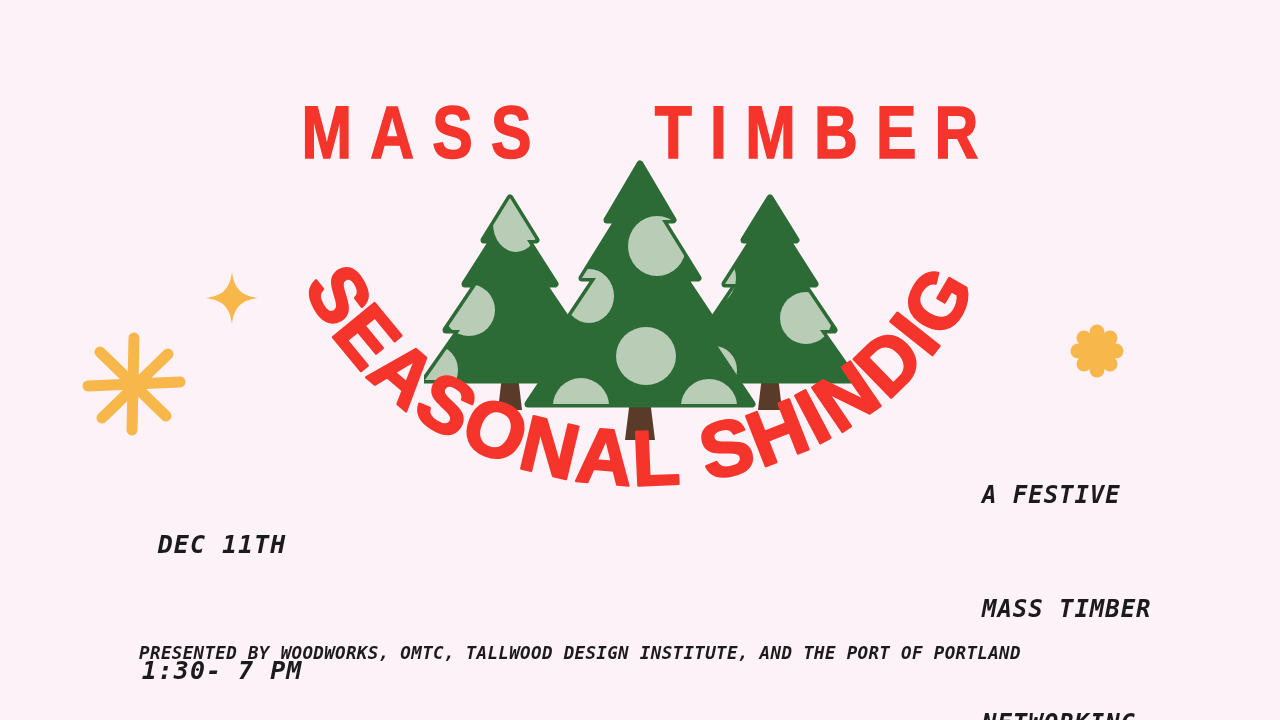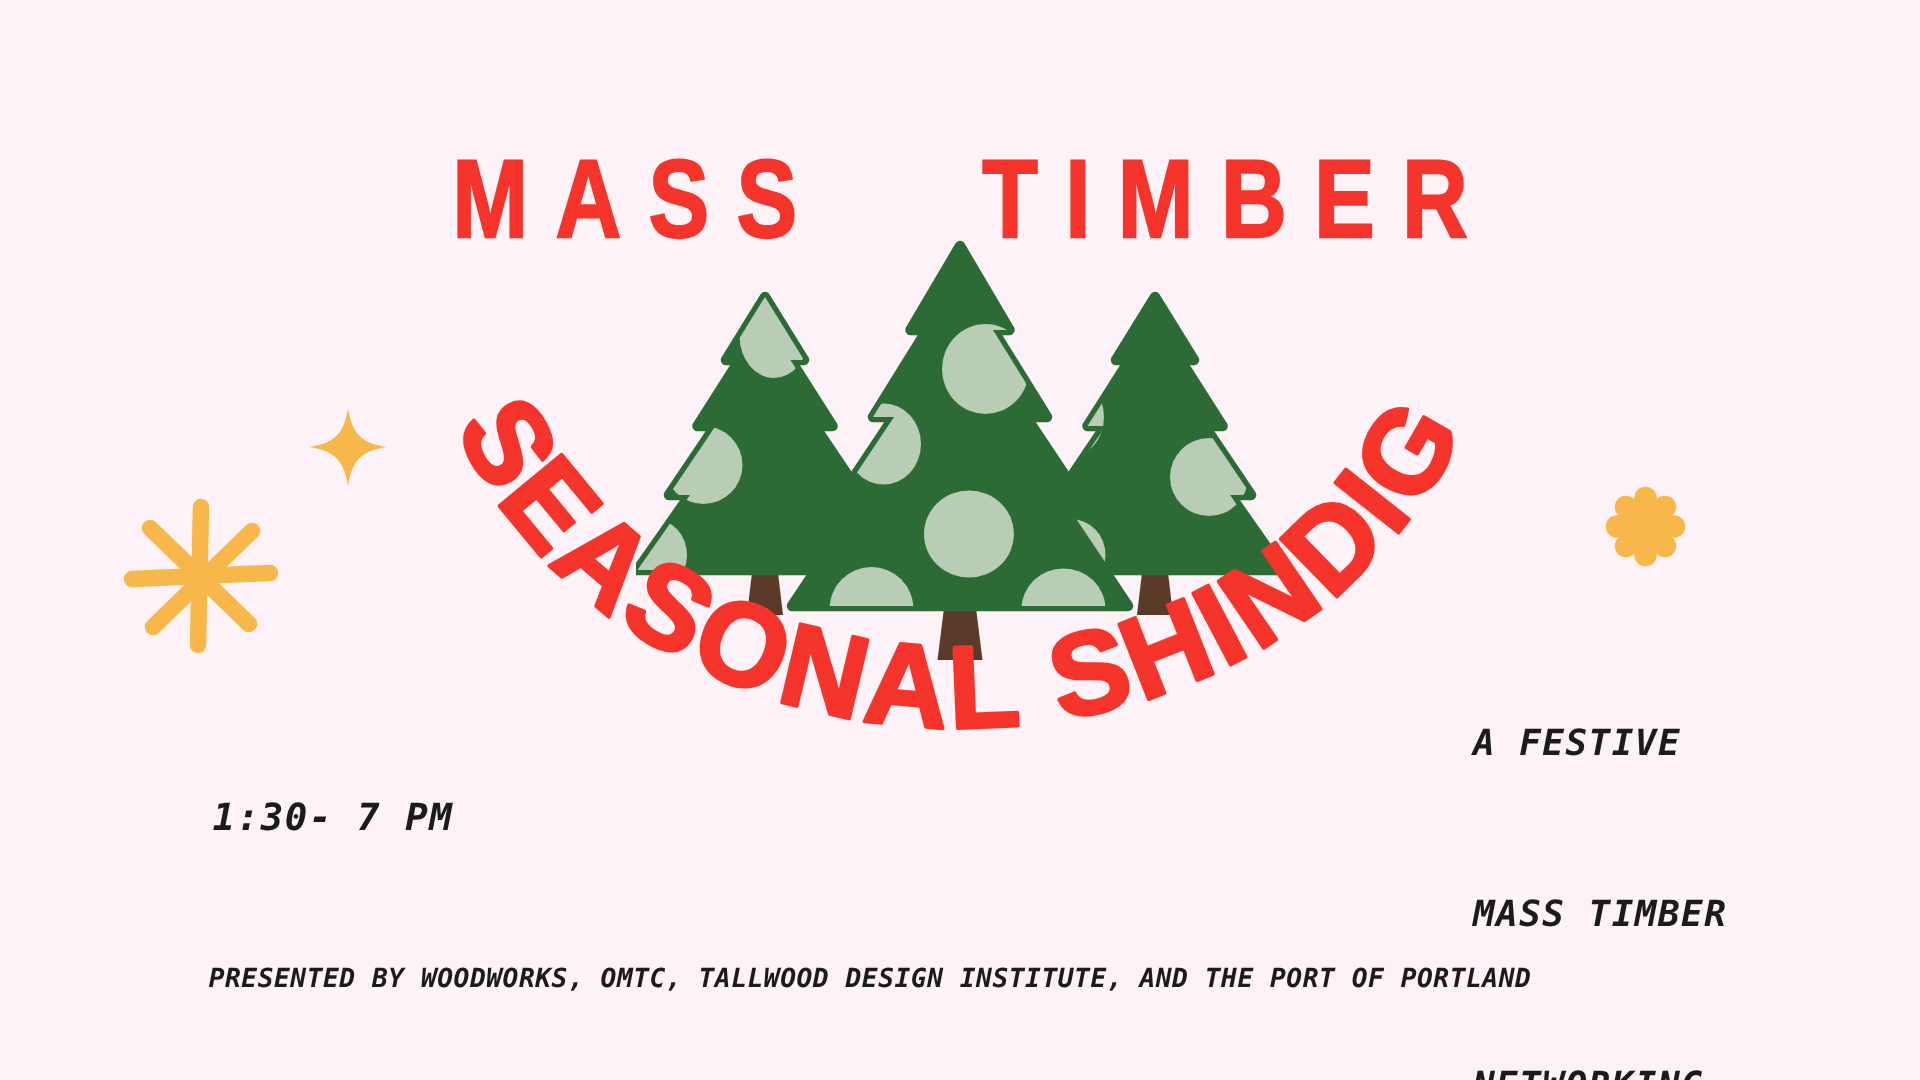--- a/index.html
+++ b/index.html
@@ -174,20 +174,21 @@
   <div id="arc-wrap">
     <svg viewBox="0 0 760 360" xmlns="http://www.w3.org/2000/svg">
       <path id="arcPath" d="M 44 30 A 360 312 0 0 0 716 30" fill="none"></path>
       <text class="arc-text" text-anchor="middle">
         <textPath href="#arcPath" startOffset="50%">SEASONAL SHINDIG</textPath>
       </text>
     </svg>
   </div>
 
   <div id="datetime" class="hand">
+    <div>DEC 11TH</div>
     <div>1:30- 7 PM</div>
   </div>
 
   <div id="blurb" class="hand">
     <div>A FESTIVE</div>
     <div>MASS TIMBER</div>
     <div>NETWORKING</div>
     
   </div>
 

